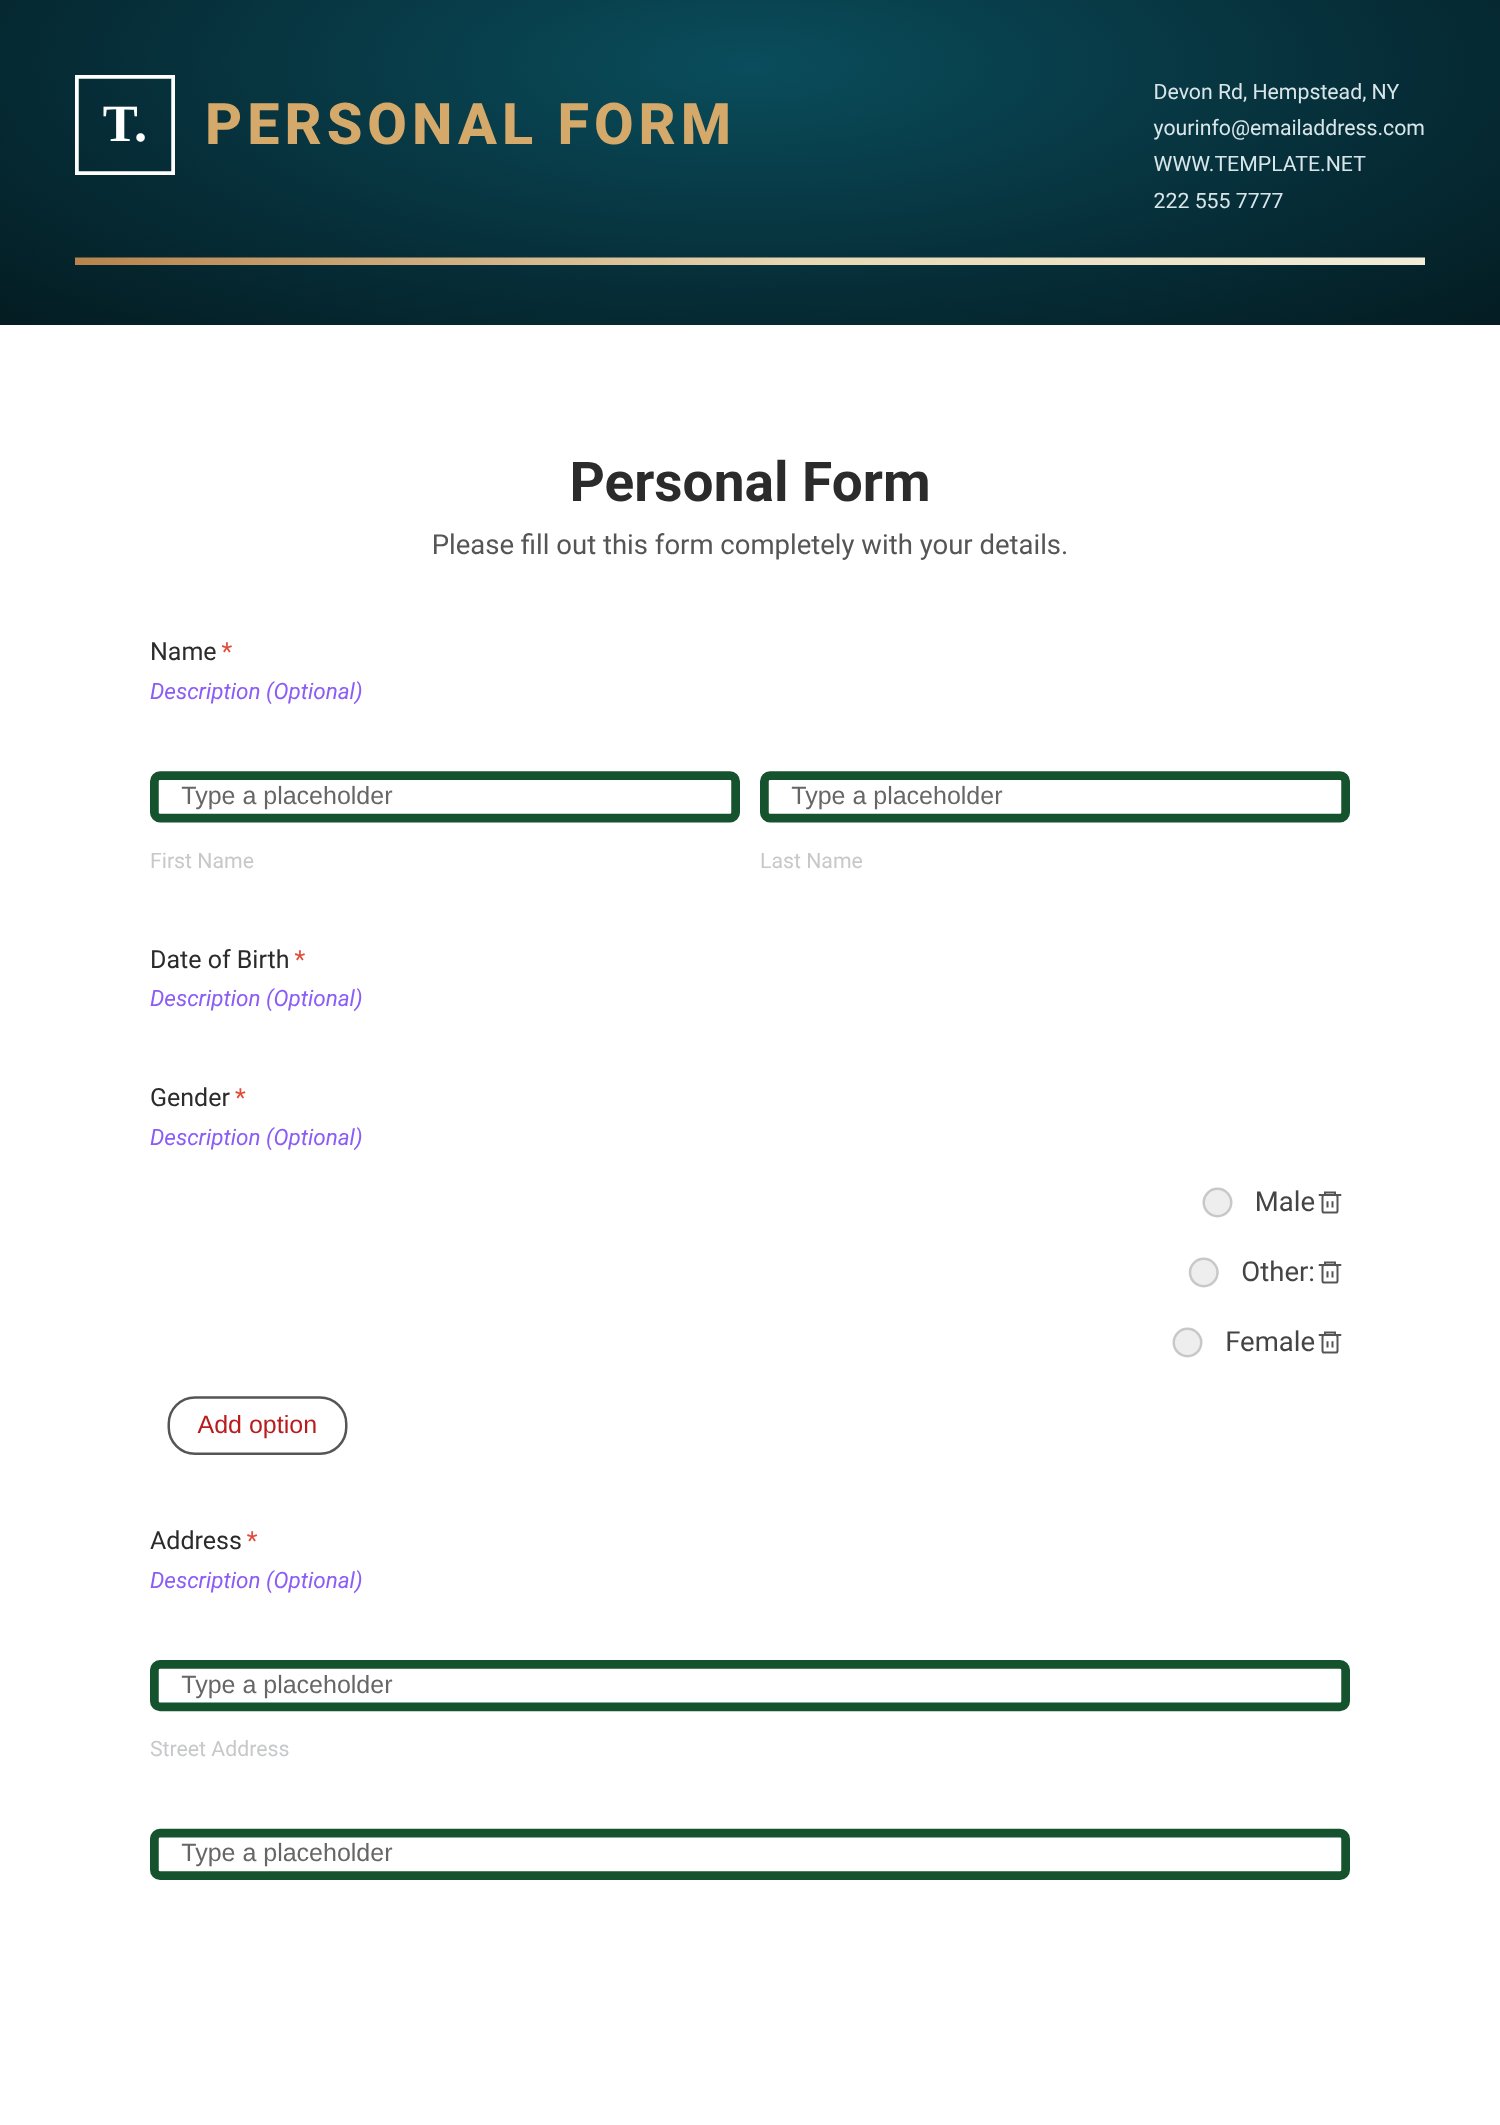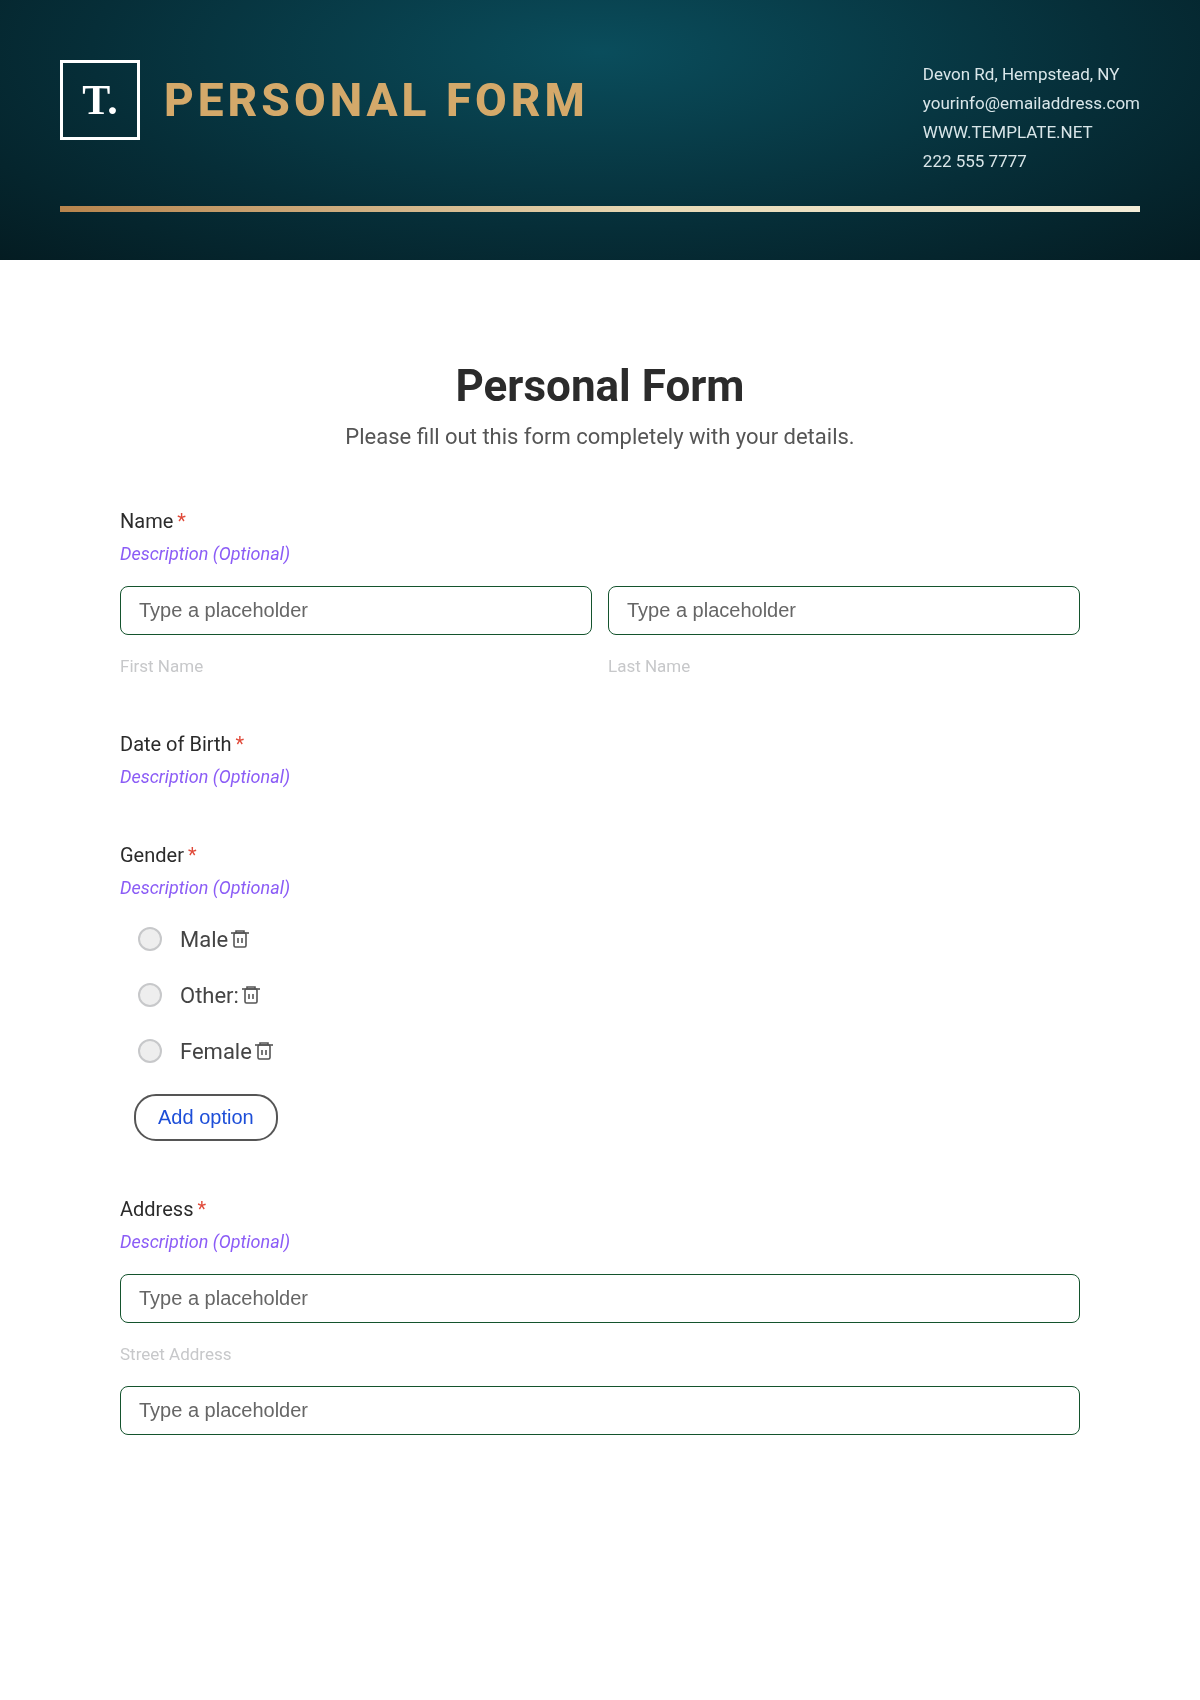--- a/index.html
+++ b/index.html
@@ -78,37 +78,38 @@
 .desc {
   color: #8b5cf6;
   font-style: italic;
   font-size: 18px;
   margin-top: 10px;
 }
 .row { display: flex; gap: 16px; margin-top: 22px; }
 .col { flex: 1; display: flex; flex-direction: column; }
 input[type=text] {
   width: 100%;
-  border: 1px solid #14532d;
+  border: 7px solid #14532d;
   border-radius: 8px;
-  padding: 12px 18px;
+  padding: 2px 18px;
   font-size: 20px;
   color: #333;
+  margin-top: 31px;
 }
 input[type=text]::placeholder { color: #666; }
 .sublabel {
   color: #c7c8ca;
   font-size: 17px;
   margin-top: 21px;
 }
 .radio-list { margin-top: 18px; }
 .radio-row {
   display: flex;
   align-items: center;
-  justify-content: flex-start;
+  justify-content: flex-end;
   padding: 10px 4px 10px 18px;
   margin-bottom: 10px;
 }
 .radio-left { display: flex; align-items: center; gap: 18px; }
 .radio-circle {
   width: 24px; height: 24px;
   border: 2px solid #c7c8ca;
   border-radius: 50%;
   background: #eee;
 }
@@ -117,21 +118,21 @@
   width: 24px; height: 26px;
   cursor: pointer;
 }
 .add-option {
   margin-top: 10px;
   border: 2px solid #555;
   background: #fff;
   border-radius: 22px;
   padding: 10px 22px;
   font-size: 20px;
-  color: #1d4ed8;
+  color: #b91c1c;
   cursor: pointer;
   margin-left: 14px;
 }
 .stack { margin-top: 22px; }
 .stack .field { margin-bottom: 22px; }
 </style>
 </head>
 <body>
 
 <div class="banner">

